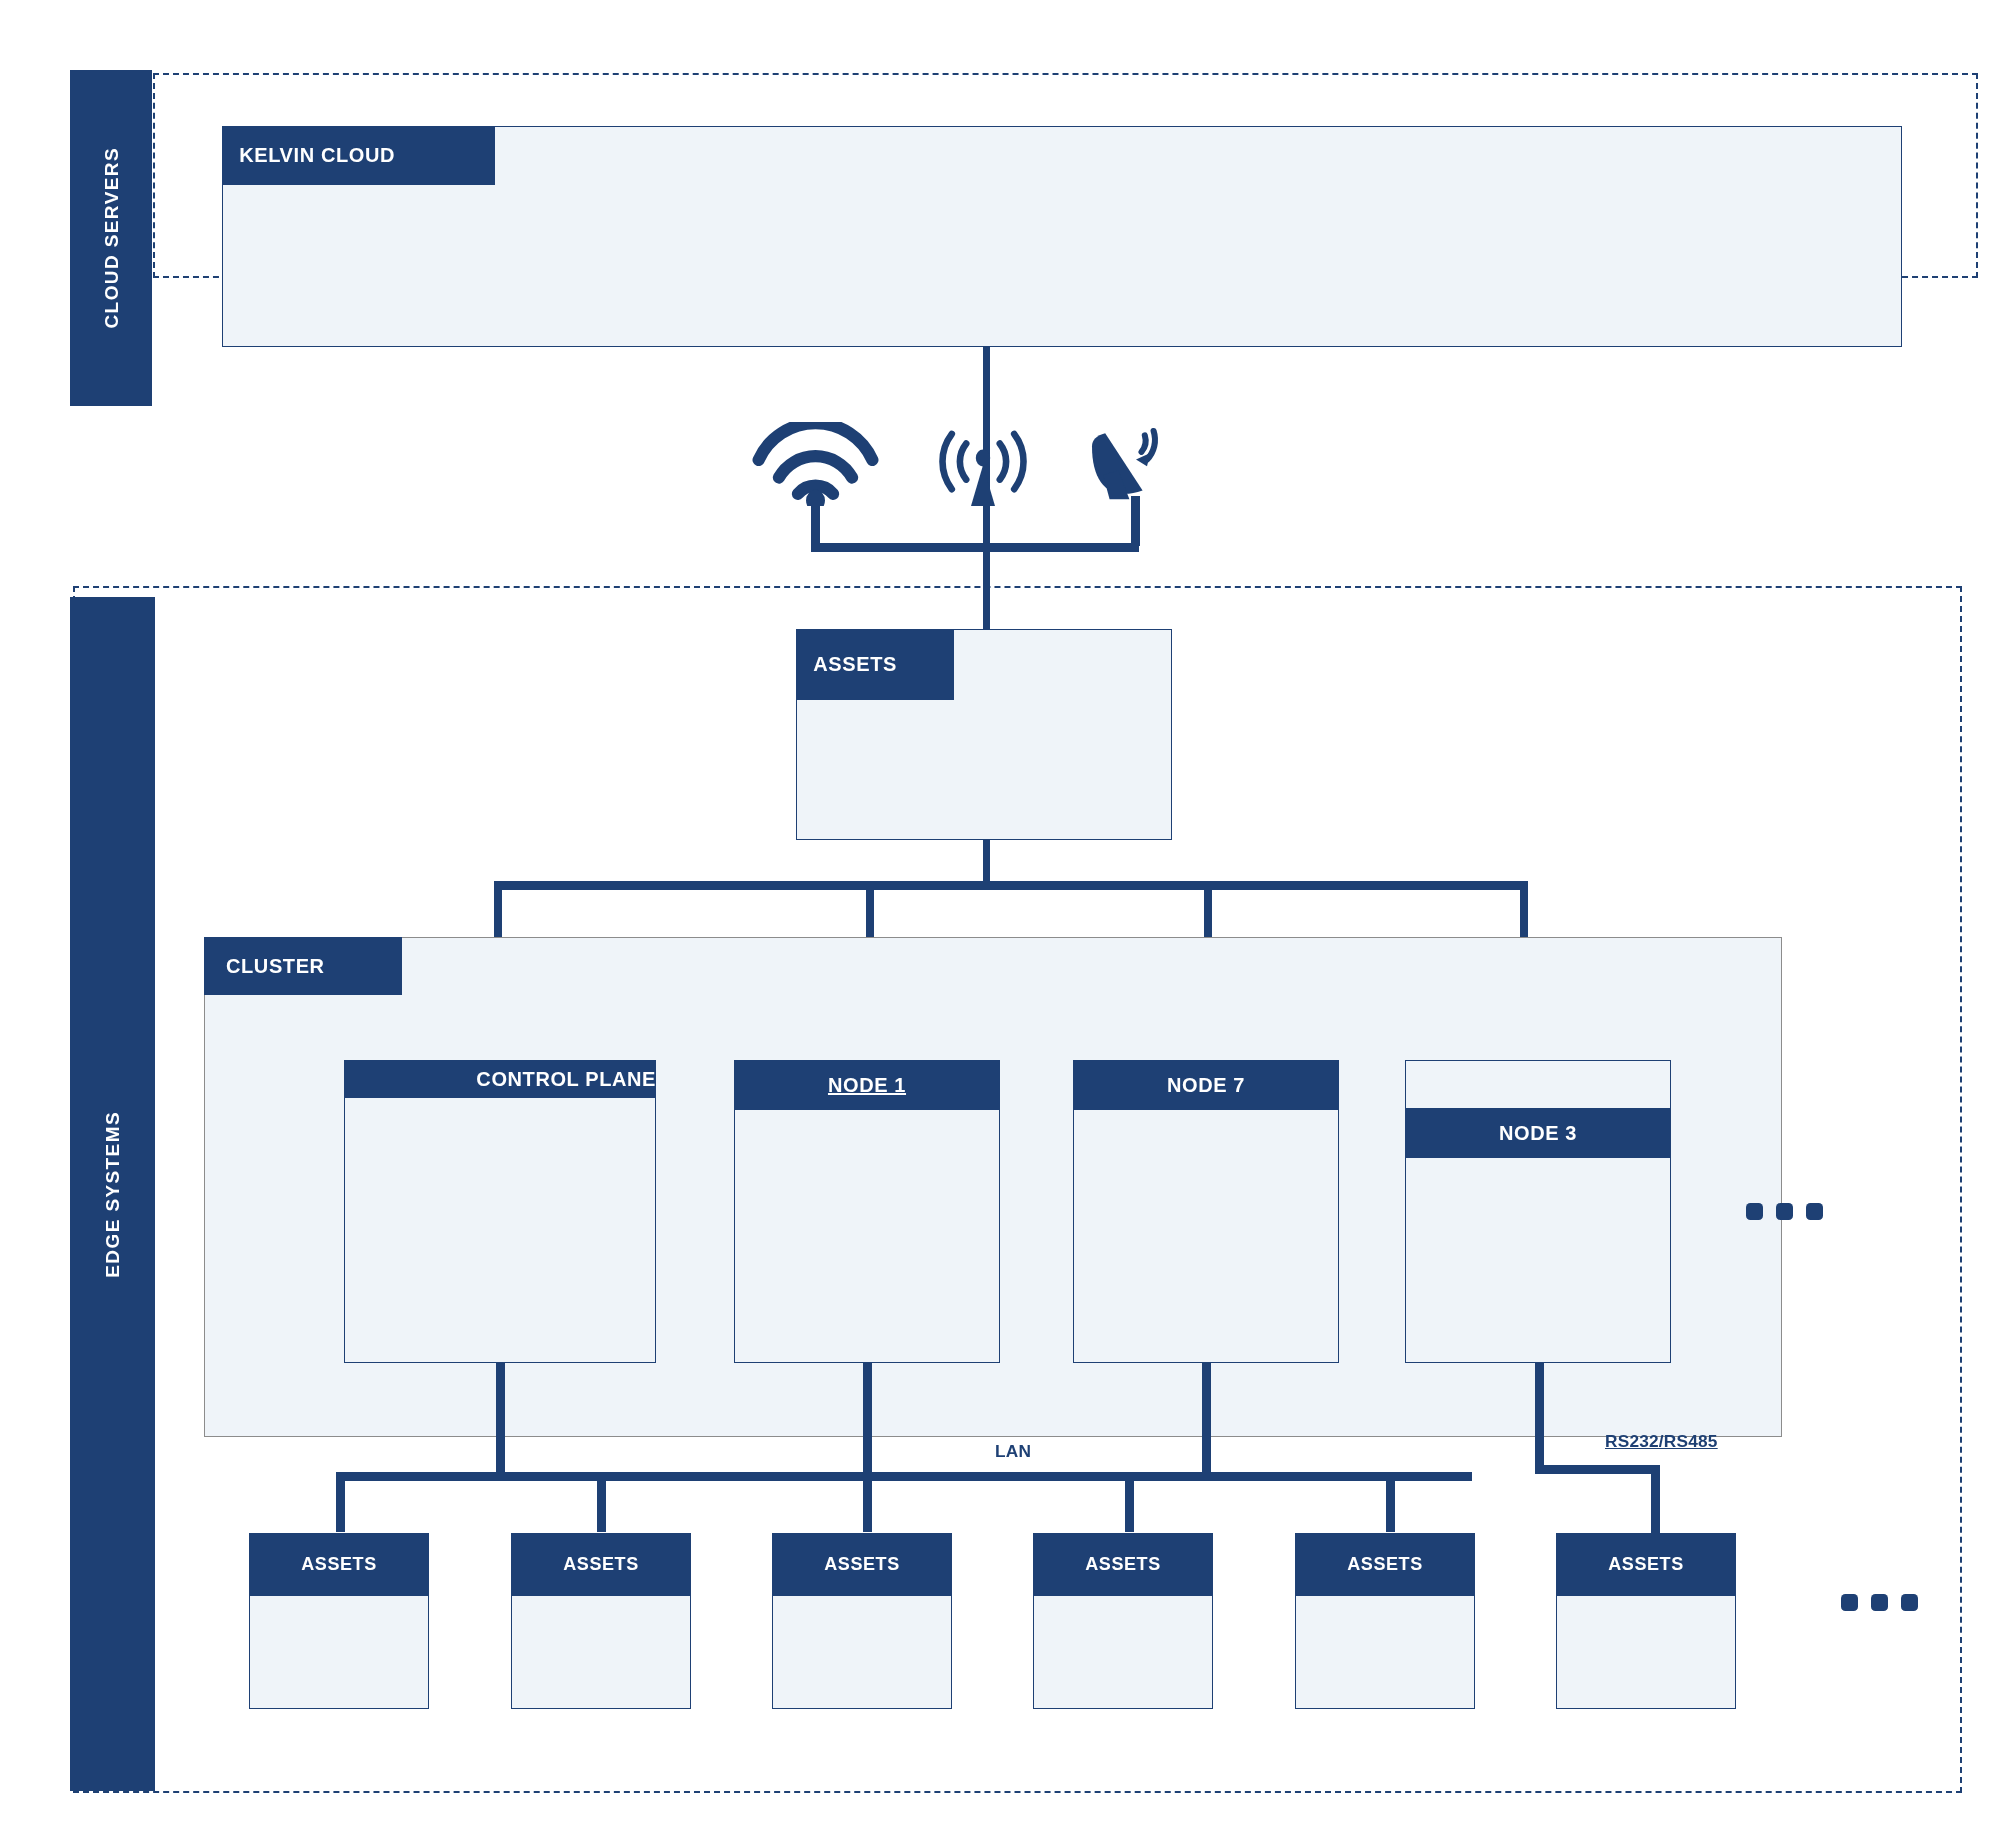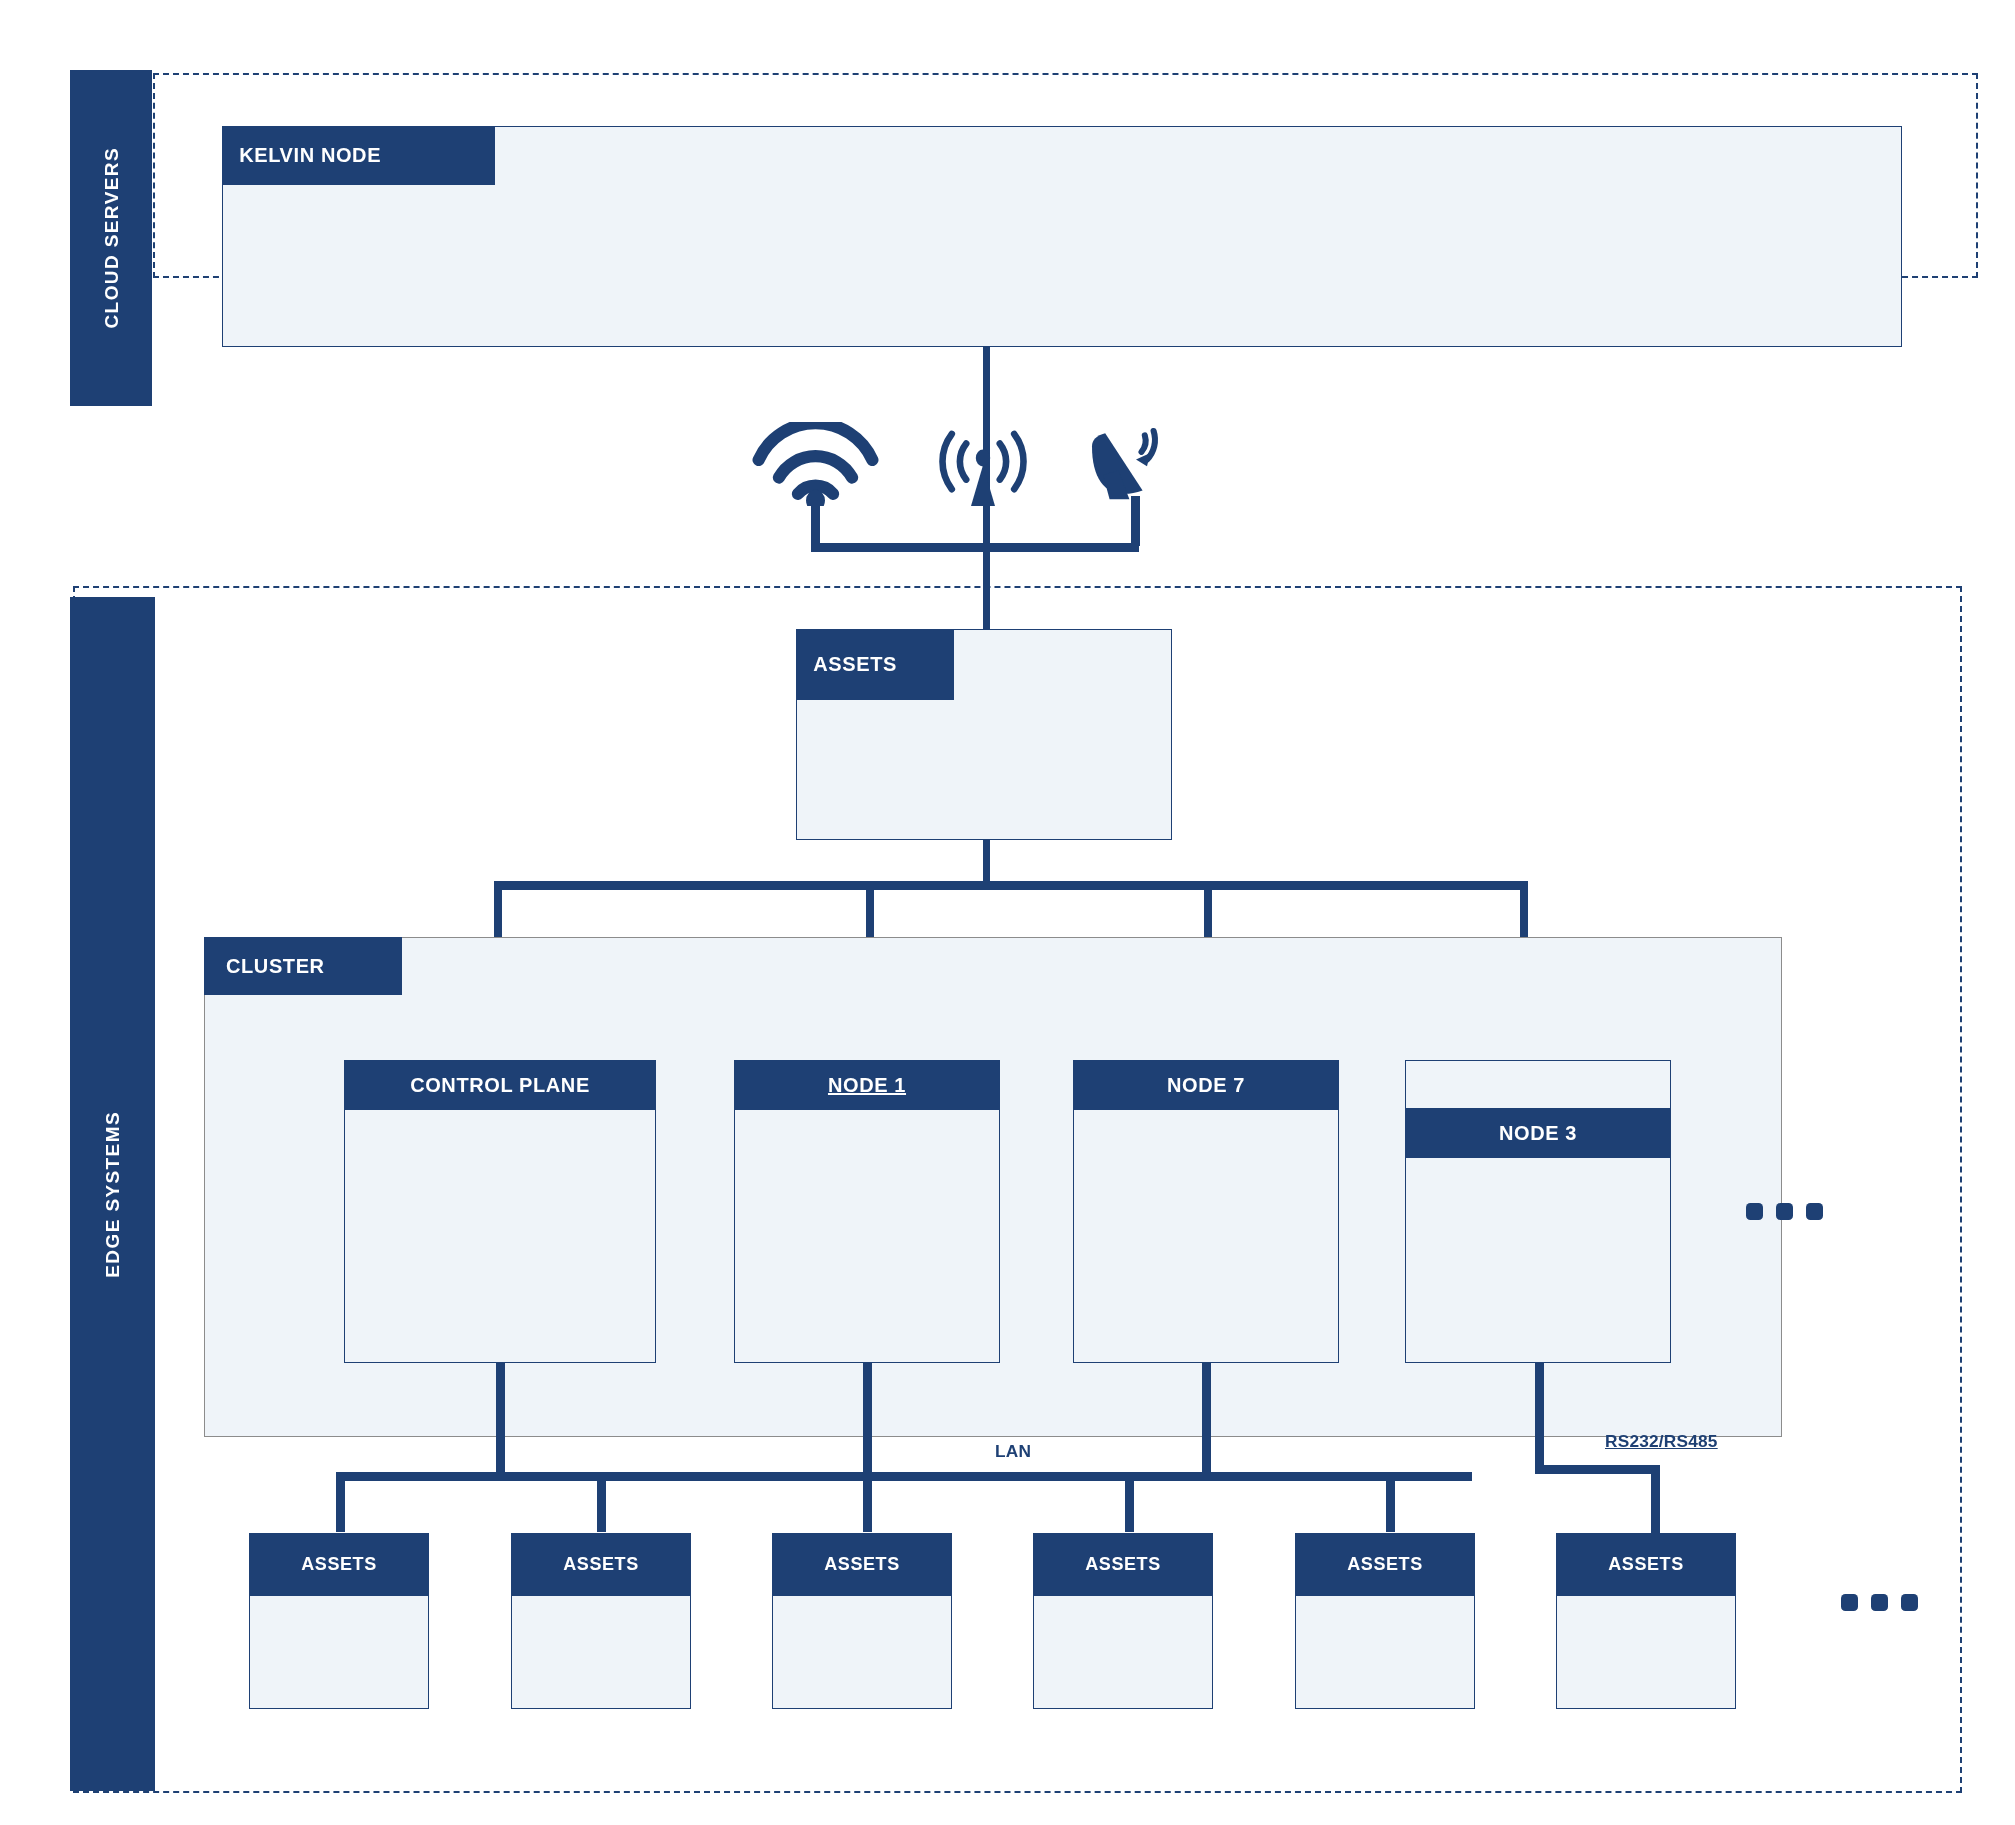--- a/index.html
+++ b/index.html
@@ -105,21 +105,21 @@
 <div id="stage">
 
   <div class="abs zone" style="left:153px;top:73px;width:1825px;height:205px;"></div>
 
   <div class="abs band" style="left:70px;top:70px;width:82px;height:336px;">
     <span class="band-label">CLOUD SERVERS</span>
   </div>
 
   <div class="abs panel" style="left:222px;top:126px;width:1680px;height:221px;"></div>
   <div class="abs tab left" style="left:222px;top:126px;width:273px;height:59px;">
-    <span>KELVIN NODE</span>
+    <span>KELVIN CLOUD</span>
   </div>
 
   <div class="abs wire wire-v" style="left:983px;top:346px;width:6.7px;height:293px;"></div>
 
   <div class="abs wire wire-h" style="left:811px;top:543px;width:328px;height:8.6px;"></div>
   <div class="abs wire wire-v" style="left:811px;top:496px;width:8.6px;height:50px;"></div>
   <div class="abs wire wire-v" style="left:1131px;top:496px;width:8.6px;height:50px;"></div>
 
   <div class="abs icon" style="left:746px;top:422px;width:139px;height:84px;">
     <svg viewBox="0 0 100 62" width="139" height="84" aria-hidden="true">
@@ -176,21 +176,21 @@
   <div class="abs wire wire-v" style="left:866px;top:881px;width:7.7px;height:178px;"></div>
   <div class="abs wire wire-v" style="left:1204px;top:881px;width:7.7px;height:178px;"></div>
   <div class="abs wire wire-thick-v" style="left:1520px;top:881px;width:7.7px;height:178px;"></div>
 
   <div class="abs panel-grey" style="left:204px;top:937px;width:1578px;height:500px;"></div>
   <div class="abs tab left" style="left:204px;top:937px;width:198px;height:58px;padding-left:22px;">
     <span>CLUSTER</span>
   </div>
 
   <div class="abs panel" style="left:344px;top:1060px;width:312px;height:303px;"></div>
-  <div class="abs tab center" style="left:344px;top:1060px;width:312px;height:50px;">
+  <div class="abs tab center" style="left:344px;top:1060px;width:312px;height:38px;justify-content:flex-end;">
     <span>CONTROL PLANE</span>
   </div>
 
   <div class="abs panel" style="left:734px;top:1060px;width:266px;height:303px;"></div>
   <div class="abs tab center" style="left:734px;top:1060px;width:266px;height:50px;text-decoration:underline;">
     <span>NODE 1</span>
   </div>
 
   <div class="abs panel" style="left:1073px;top:1060px;width:266px;height:303px;"></div>
   <div class="abs tab center" style="left:1073px;top:1060px;width:266px;height:50px;">

